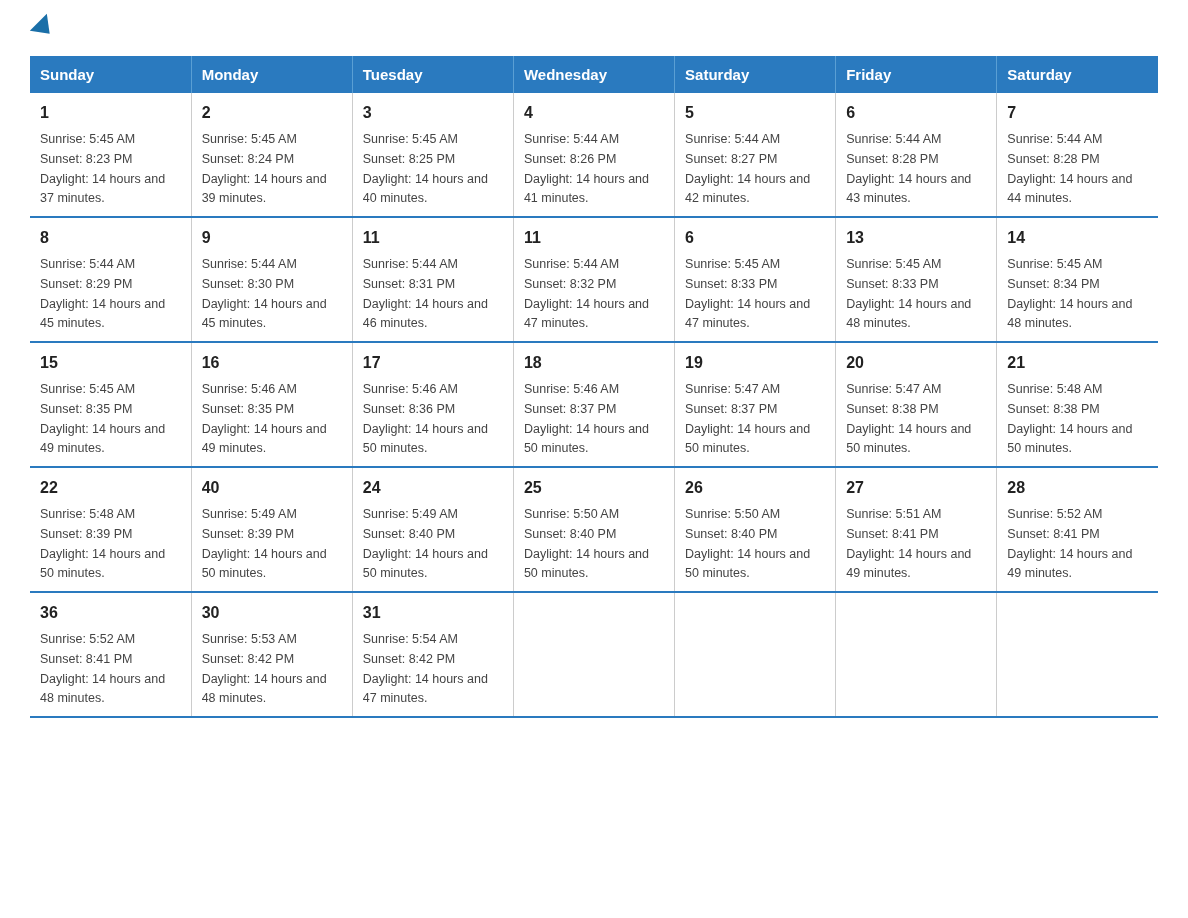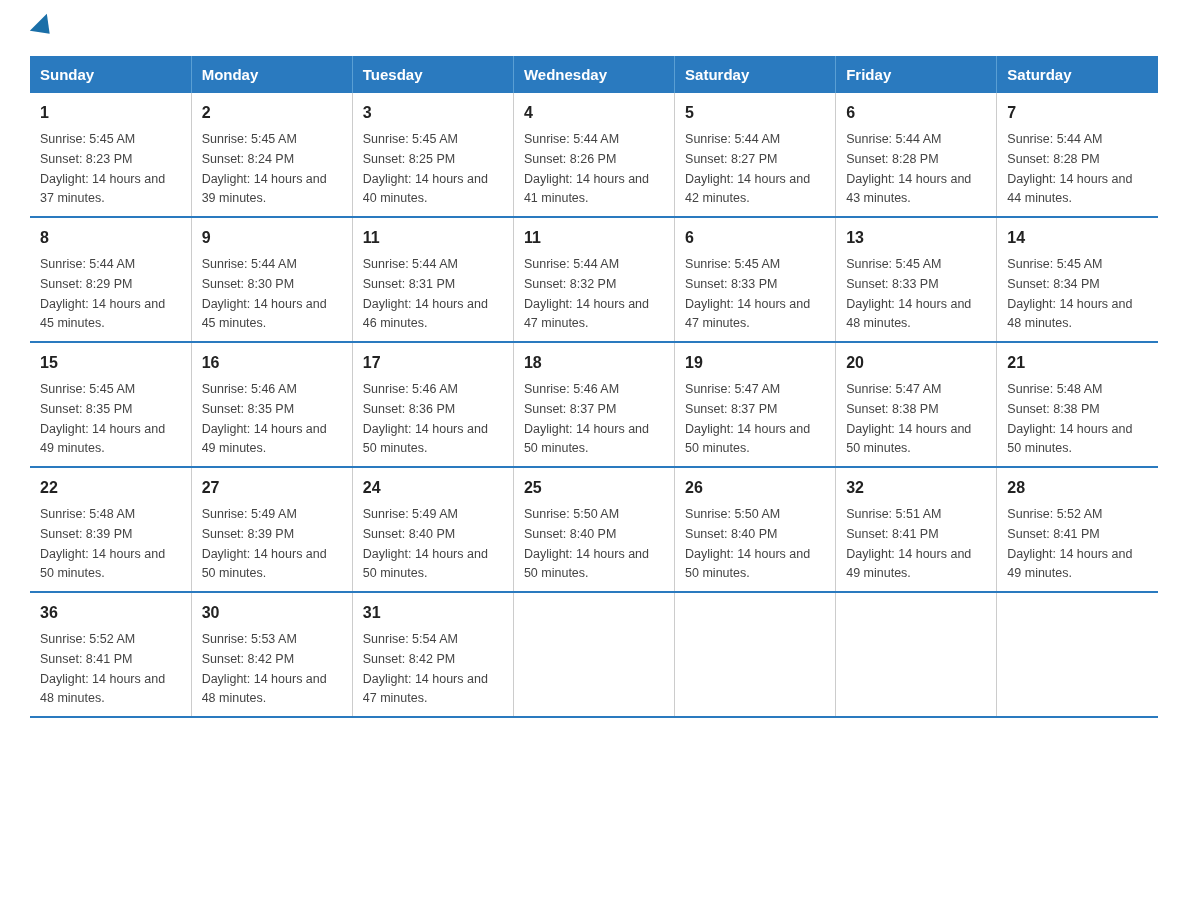--- a/index.html
+++ b/index.html
@@ -178,29 +178,29 @@
         <td><span class="day-num">19</span>
 <span class="day-info">Sunrise: 5:47 AM<br>Sunset: 8:37 PM<br>Daylight: 14 hours and 50 minutes.</span></td>
         <td><span class="day-num">20</span>
 <span class="day-info">Sunrise: 5:47 AM<br>Sunset: 8:38 PM<br>Daylight: 14 hours and 50 minutes.</span></td>
         <td><span class="day-num">21</span>
 <span class="day-info">Sunrise: 5:48 AM<br>Sunset: 8:38 PM<br>Daylight: 14 hours and 50 minutes.</span></td>
       </tr>
       <tr>
         <td><span class="day-num">22</span>
 <span class="day-info">Sunrise: 5:48 AM<br>Sunset: 8:39 PM<br>Daylight: 14 hours and 50 minutes.</span></td>
-        <td><span class="day-num">27</span>
+        <td><span class="day-num">40</span>
 <span class="day-info">Sunrise: 5:49 AM<br>Sunset: 8:39 PM<br>Daylight: 14 hours and 50 minutes.</span></td>
         <td><span class="day-num">24</span>
 <span class="day-info">Sunrise: 5:49 AM<br>Sunset: 8:40 PM<br>Daylight: 14 hours and 50 minutes.</span></td>
         <td><span class="day-num">25</span>
 <span class="day-info">Sunrise: 5:50 AM<br>Sunset: 8:40 PM<br>Daylight: 14 hours and 50 minutes.</span></td>
         <td><span class="day-num">26</span>
 <span class="day-info">Sunrise: 5:50 AM<br>Sunset: 8:40 PM<br>Daylight: 14 hours and 50 minutes.</span></td>
-        <td><span class="day-num">32</span>
+        <td><span class="day-num">27</span>
 <span class="day-info">Sunrise: 5:51 AM<br>Sunset: 8:41 PM<br>Daylight: 14 hours and 49 minutes.</span></td>
         <td><span class="day-num">28</span>
 <span class="day-info">Sunrise: 5:52 AM<br>Sunset: 8:41 PM<br>Daylight: 14 hours and 49 minutes.</span></td>
       </tr>
       <tr>
         <td><span class="day-num">36</span>
 <span class="day-info">Sunrise: 5:52 AM<br>Sunset: 8:41 PM<br>Daylight: 14 hours and 48 minutes.</span></td>
         <td><span class="day-num">30</span>
 <span class="day-info">Sunrise: 5:53 AM<br>Sunset: 8:42 PM<br>Daylight: 14 hours and 48 minutes.</span></td>
         <td><span class="day-num">31</span>

